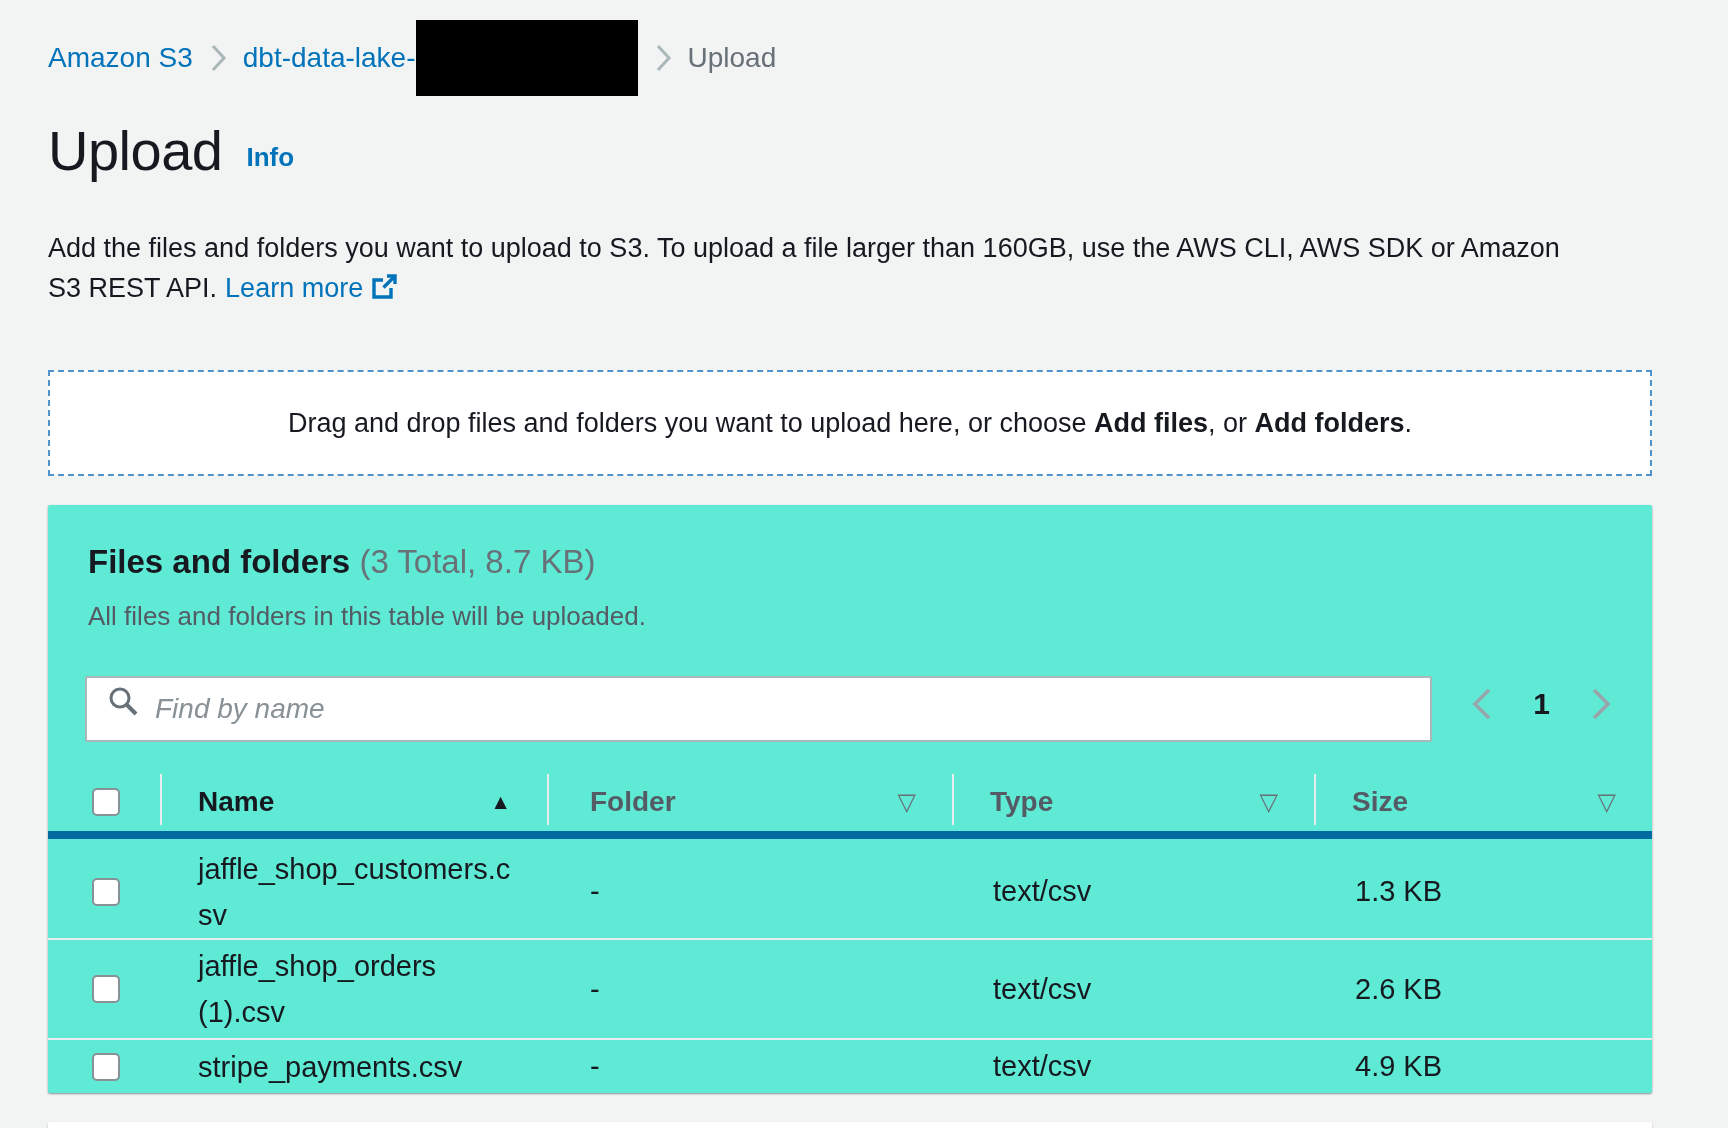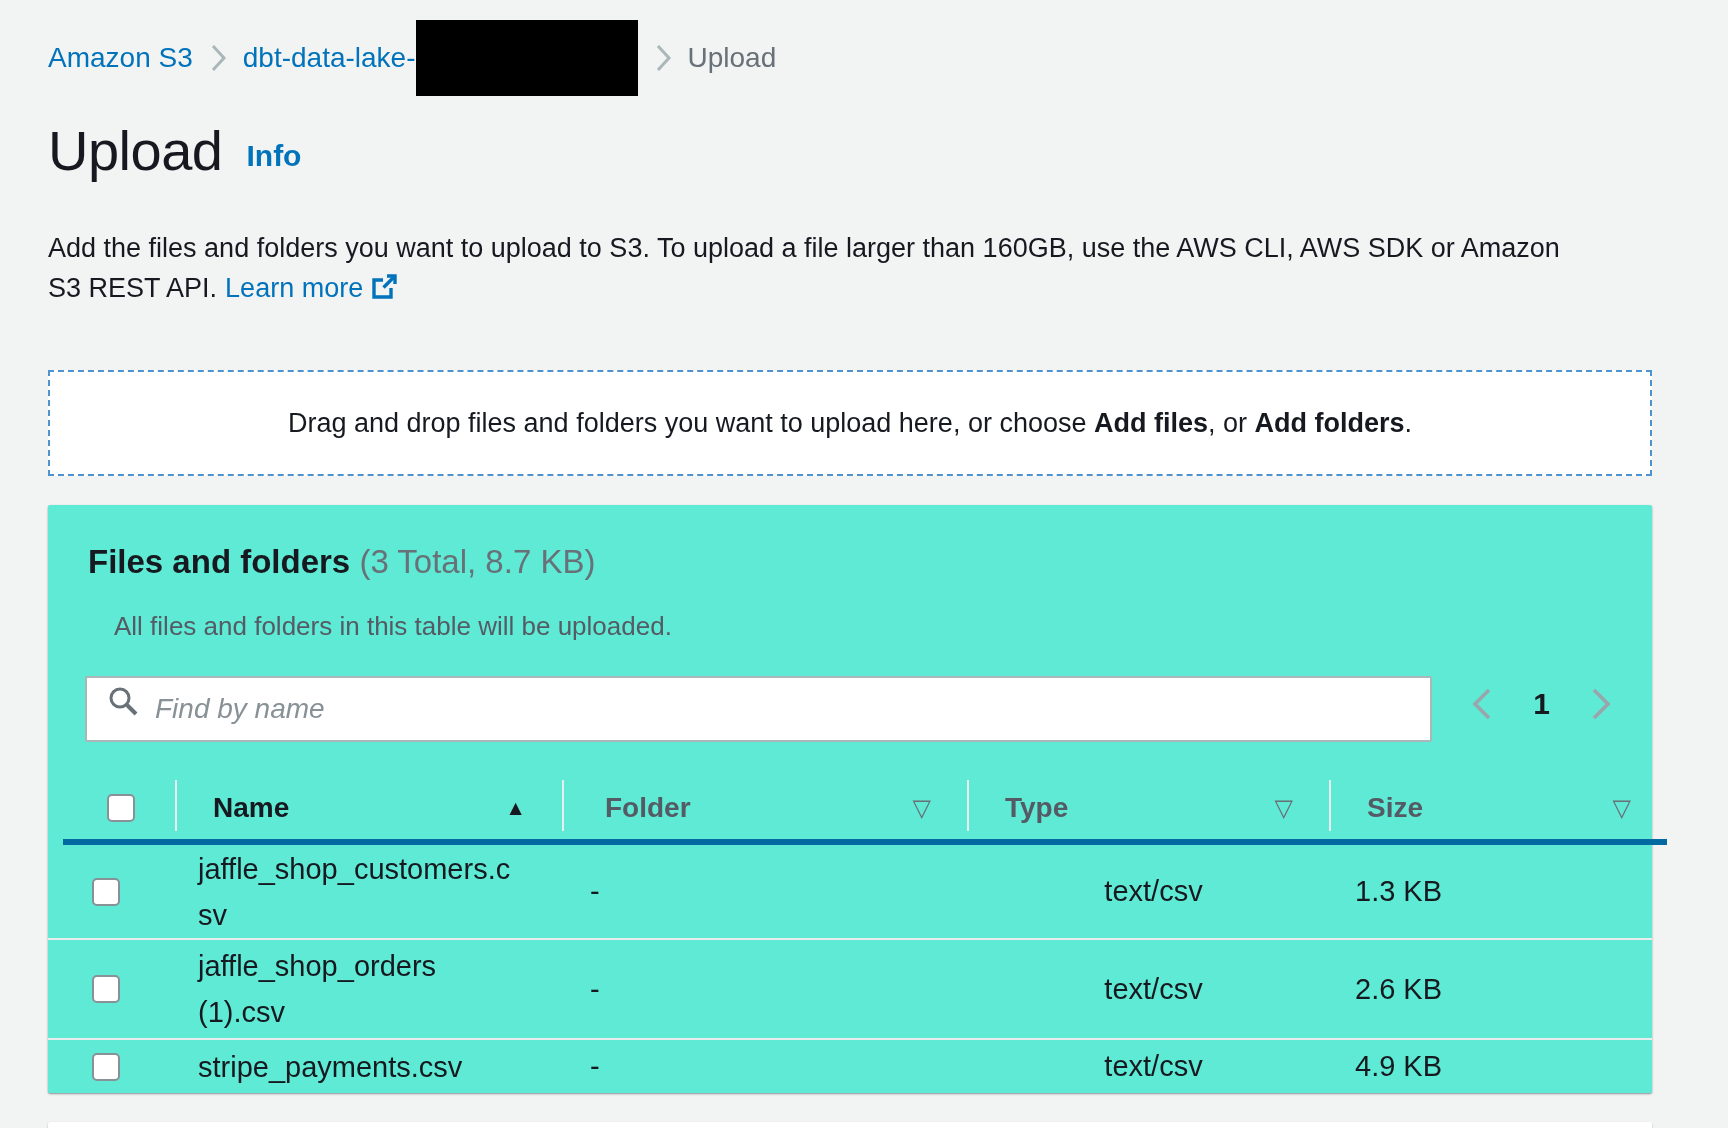--- a/index.html
+++ b/index.html
@@ -10,40 +10,40 @@
   
   .breadcrumb { position:absolute; left:48px; top:20px; height:76px; display:flex; align-items:center; font-size:28px; }
   .breadcrumb a { color:#0073bb; text-decoration:none; cursor:pointer; }
   .crumb-sep { margin:0 16px; display:flex; align-items:center; }
   .crumb-current { color:#687078; }
   .redaction { width:222px; height:76px; background:#000; flex:none; }
 
   
   .title-row { position:absolute; left:48px; top:118px; display:flex; align-items:flex-end; }
   .title-row h1 { font-size:56px; font-weight:400; color:#16191f; letter-spacing:-0.5px; }
-  .info-link { font-size:30px; font-weight:700; color:#0073bb; text-decoration:none; margin-left:24px; margin-bottom:10px; cursor:pointer; }
+  .info-link { font-size:26px; font-weight:700; color:#0073bb; text-decoration:none; margin-left:24px; margin-bottom:10px; cursor:pointer; }
 
   
   .desc { position:absolute; left:48px; top:228px; width:1600px; font-size:27px; line-height:40px; color:#16191f; }
   .learn-link { color:#0073bb; text-decoration:none; cursor:pointer; margin-left:8px; }
   .ext-icon { display:inline-block; vertical-align:-3px; margin-left:8px; }
 
   
   .dropzone { position:absolute; left:48px; top:370px; width:1604px; height:106px; background:#fff;
               border:2px dashed #4f93ce; display:flex; align-items:center; justify-content:center;
               font-size:27px; color:#16191f; cursor:pointer;text-align:center; }
   .dropzone b { font-weight:700; }
 
   
   .card { position:absolute; left:48px; top:505px; width:1604px; height:588px; background:#5eead4;
           border-radius:2px; box-shadow:0 1px 2px 0 rgba(0,28,36,0.45); }
   .panel-title { position:absolute; left:40px; top:38px; font-size:33px; white-space:nowrap; }
   .panel-title .t { font-weight:700; color:#16191f; }
   .panel-title .c { font-weight:400; color:#687078; }
-  .panel-sub { position:absolute; left:40px; top:106px; font-size:26px; color:#545b64;margin-left:26px; }
+  .panel-sub { position:absolute; left:40px; top:96px; font-size:26px; color:#545b64; }
 
   .btn-row { position:absolute; top:17px; right:33px; display:flex; gap:20px; }
   .btn { height:64px; border-radius:4px; background:#fff; font-family:"Liberation Sans",sans-serif;
          font-size:26px; font-weight:700; cursor:pointer; }
   .btn-primaryish { border:2px solid #545b64; color:#444d56; }
   .btn-disabled { border:2px solid #d5dbdb; color:#aab7b8; cursor:default; }
   .btn-remove { width:190px; }
   .btn-addfiles { width:206px; }
   .btn-addfolder { width:226px; }
 
@@ -52,21 +52,21 @@
   .search-wrap svg { position:absolute; left:22px; top:17px; }
   .search-input { width:100%; height:100%; border:2px solid #aab7b8; border-radius:2px; background:#fff;
                   font-family:"Liberation Sans",sans-serif; font-size:28px; color:#16191f; padding:0 20px 0 68px; outline:none;margin-top:8px; }
   .search-input::placeholder { color:#879196; font-style:italic; }
   .pager { position:absolute; top:178px; right:36px; display:flex; align-items:center; gap:36px; }
   .pager-btn { background:none; border:none; cursor:pointer; padding:4px; display:flex; align-items:center; }
   .pager-num { font-size:30px; font-weight:700; color:#16191f; background:none; border:none; font-family:"Liberation Sans",sans-serif; cursor:pointer; }
 
   
   .trow { display:grid; grid-template-columns:112px 387px 405px 362px 338px; align-items:center; }
-  .thead { position:absolute; left:0; top:265px; width:100%; height:75px; border-bottom:6px solid #0369a1;margin-left:15px; }
+  .thead { position:absolute; left:0; top:259px; width:100%; height:75px; border-bottom:8px solid #0369a1; }
   .hcell { position:relative; height:75px; display:flex; align-items:center; justify-content:space-between;
            padding:0 36px 0 38px; cursor:pointer; }
   .hcell::before { content:""; position:absolute; left:0; top:10px; bottom:14px; width:2px; background:#eaeded; }
   .hcell.col-folder { padding-left:43px; }
   .hcell.col-type, .hcell.col-size { }
   .hlabel { font-size:28px; font-weight:700; color:#545b64; }
   .hcell.col-name .hlabel { color:#16191f; }
   .sort-asc { font-size:21px; color:#16191f; }
   .filter-tri { font-size:24px; color:#687078; }
 
@@ -74,21 +74,21 @@
   .drow { border-bottom:2px solid #eaeded; }
   .drow.r1 { height:95px; }
   .drow.r2 { height:100px; }
   .drow.r3 { height:53px; border-bottom:none; }
   .cb-cell { padding-left:44px; }
   .checkbox { display:block; width:28px; height:28px; border:2px solid #879196; border-radius:5px; background:#fff; cursor:pointer; }
   .cell { font-size:29px; color:#16191f; }
   .cell.name { padding-left:38px; }
   .name-text { display:inline-block; max-width:318px; line-height:46px; overflow-wrap:anywhere; }
   .cell.folder { padding-left:43px; }
-  .cell.type { padding-left:41px;text-align:center; }
+  .cell.type { padding-left:41px; }
   .cell.size { padding-left:41px; }
 
   
   .next-card { position:absolute; left:48px; top:1122px; width:1604px; height:20px; background:#fff;
                border-radius:2px 2px 0 0; box-shadow:0 1px 2px 0 rgba(0,28,36,0.3); }
 </style>
 </head>
 <body>
 
 <div class="page">

